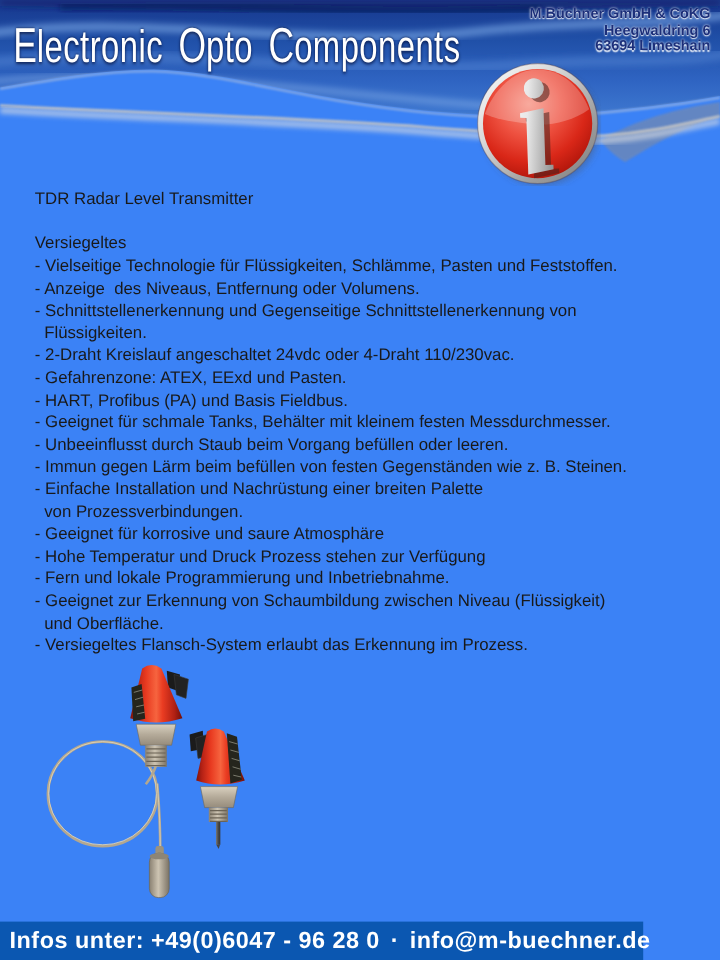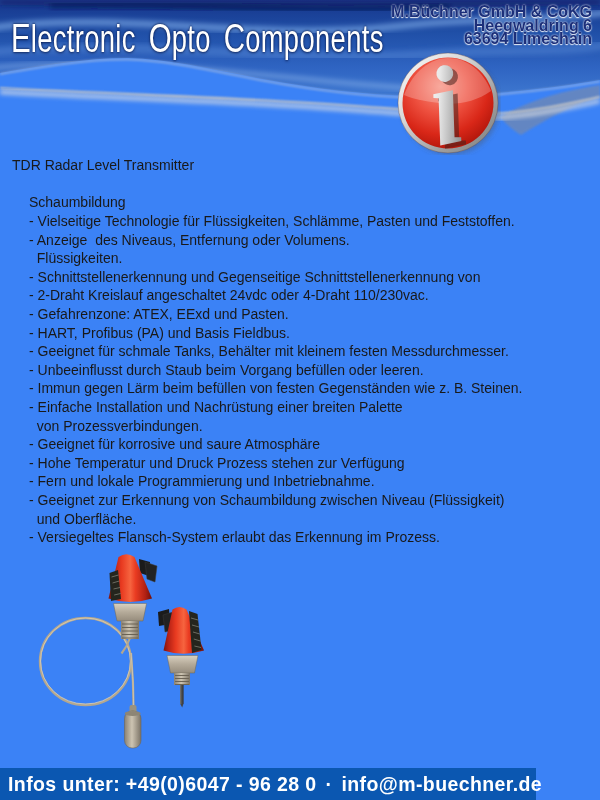--- a/index.html
+++ b/index.html
@@ -8,25 +8,25 @@
   
   .header{position:absolute;top:0;left:0;width:600px;height:170px;}
   .wave-svg{position:absolute;top:0;left:0;}
   .logo{position:absolute;left:11px;top:15px;white-space:nowrap;color:#ffffff;
         transform:scaleX(0.72);transform-origin:0 0;
         text-shadow:0 1px 3px rgba(8,24,70,.85),0 -1px 2px rgba(8,24,70,.5);}
   .logo .word{margin-right:18px;}
   .logo .ini{font-size:41px;font-weight:400;}
   .logo .low{font-size:38px;font-weight:400;letter-spacing:.5px;}
   .company{position:absolute;right:8px;top:5px;text-align:right;
-           font-size:16px;font-weight:bold;line-height:13.5px;color:#1c2f7a;
+           font-size:12px;font-weight:bold;line-height:13.5px;color:#1c2f7a;
            text-shadow:0 0 2px rgba(255,255,255,.95),0 1px 1px rgba(255,255,255,.85);}
   .info-icon{position:absolute;left:395px;top:51px;cursor:pointer;}
   
-  .title{position:absolute;left:12px;top:156px;font-size:14px;line-height:18.6px;}
+  .title{position:absolute;left:29px;top:156px;font-size:14px;line-height:18.6px;}
   .features-heading{position:absolute;left:29px;top:193px;font-size:14px;line-height:18.6px;}
   .features{position:absolute;left:29px;top:212px;font-size:14px;line-height:18.6px;}
   .feature-line{white-space:pre;}
   
   .product{position:absolute;left:30px;top:548px;}
   
   .footer{position:absolute;left:0;bottom:0;width:536px;height:32px;background:#0b57b1;
           display:flex;align-items:center;padding:0 8px;box-sizing:border-box;
           color:#ffffff;font-weight:bold;font-size:19.5px;letter-spacing:.4px;white-space:pre;margin-top:44px;}
   .footer .sep{margin:0 9px;}
@@ -114,26 +114,26 @@
       <circle cx="53" cy="52" r="45.5" fill="url(#icoRed)"></circle>
       <path d="M9,44 C18,20 36,7 53,7 C72,7 88,20 96,40 C82,50 64,54 49,52.5 C35,51 20,49 9,44 Z" fill="rgba(255,255,255,.24)"></path>
       <g transform="rotate(-12 53 55)" font-family="'Liberation Serif', serif" font-style="italic" font-weight="bold" font-size="112px" text-anchor="middle">
         <text x="51" y="94" fill="rgba(70,35,30,.55)" transform="translate(3,2)">i</text>
         <text x="50" y="92" fill="url(#icoSilver)">i</text>
       </g>
     </svg>
   </div>
 
   <div class="title">TDR Radar Level Transmitter</div>
-  <div class="features-heading">Schaumbildung</div>
+  <div class="features-heading">Versiegeltes</div>
   <div class="features">
       <div class="feature-line">- Vielseitige Technologie für Flüssigkeiten, Schlämme, Pasten und Feststoffen.</div>
       <div class="feature-line">- Anzeige  des Niveaus, Entfernung oder Volumens.</div>
+      <div class="feature-line">- Schnittstellenerkennung und Gegenseitige Schnittstellenerkennung von</div>
       <div class="feature-line">  Flüssigkeiten.</div>
-      <div class="feature-line">- Schnittstellenerkennung und Gegenseitige Schnittstellenerkennung von</div>
       <div class="feature-line">- 2-Draht Kreislauf angeschaltet 24vdc oder 4-Draht 110/230vac.</div>
       <div class="feature-line">- Gefahrenzone: ATEX, EExd und Pasten.</div>
       <div class="feature-line">- HART, Profibus (PA) und Basis Fieldbus.</div>
       <div class="feature-line">- Geeignet für schmale Tanks, Behälter mit kleinem festen Messdurchmesser.</div>
       <div class="feature-line">- Unbeeinflusst durch Staub beim Vorgang befüllen oder leeren.</div>
       <div class="feature-line">- Immun gegen Lärm beim befüllen von festen Gegenständen wie z. B. Steinen.</div>
       <div class="feature-line">- Einfache Installation und Nachrüstung einer breiten Palette</div>
       <div class="feature-line">  von Prozessverbindungen.</div>
       <div class="feature-line">- Geeignet für korrosive und saure Atmosphäre</div>
       <div class="feature-line">- Hohe Temperatur und Druck Prozess stehen zur Verfügung</div>

